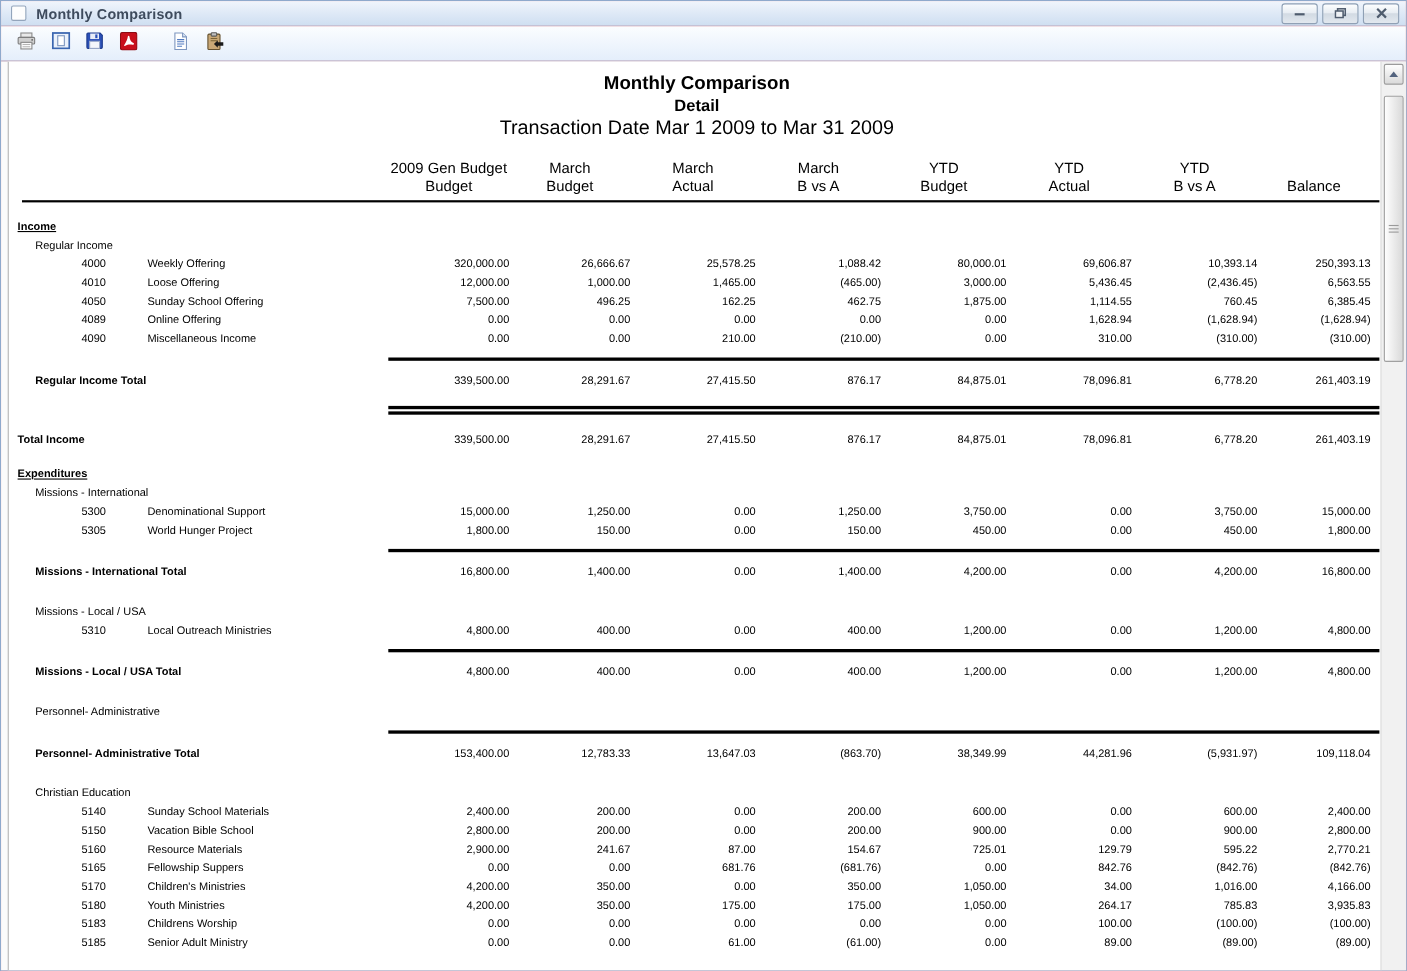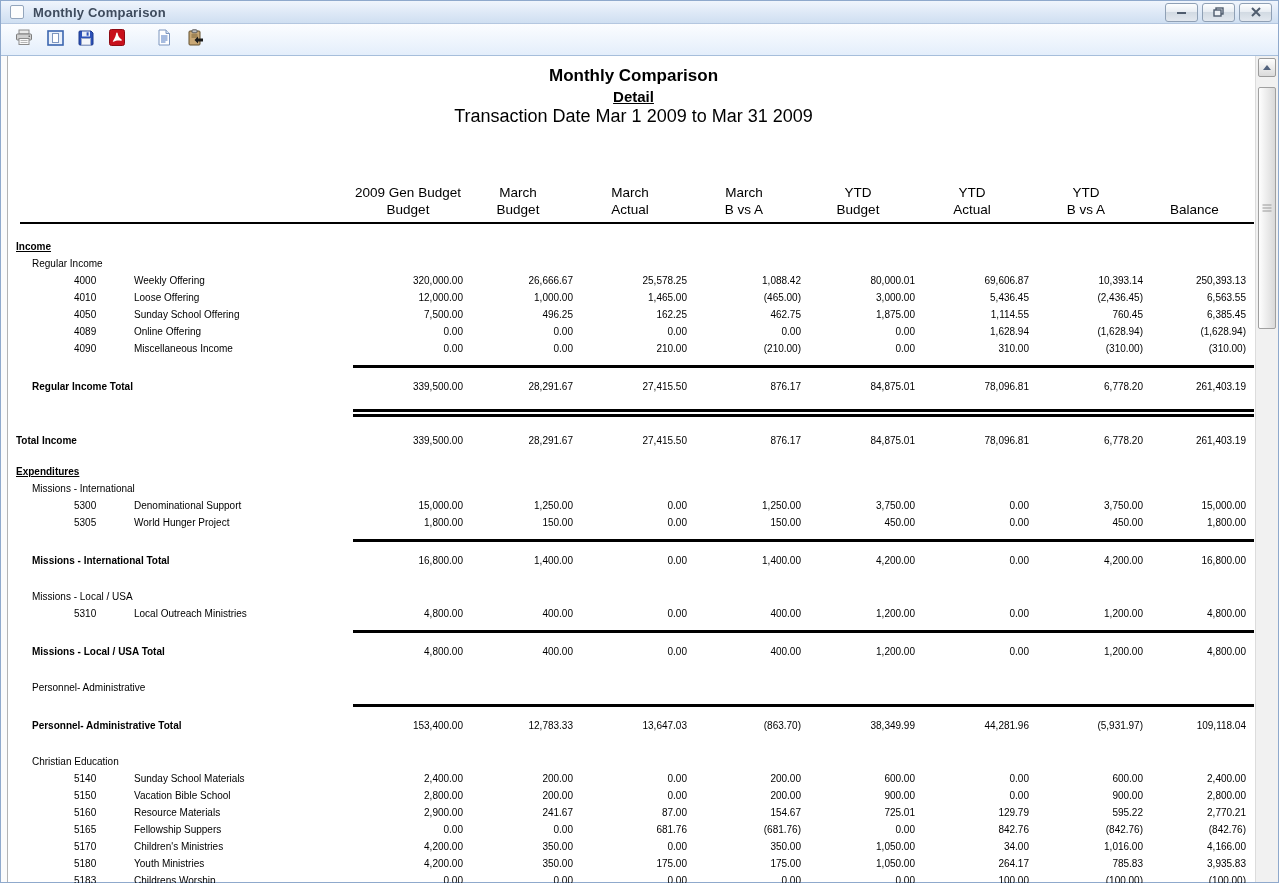--- a/index.html
+++ b/index.html
@@ -27,28 +27,28 @@
   .tb-sep { width:16px; height:1px; }
 
   
   .content { flex:1; display:flex; min-height:0; background:#fbfbfb; }
   .report-wrap { flex:1; min-width:0; }
   .report-page { margin-left:6px; height:100%; box-sizing:border-box; background:#fff;
                  border-left:1px solid #b3b3b3; padding:10px 0 0 4px; color:#000; }
 
   .report-header { text-align:center; }
   .r-title { font-size:17px; font-weight:bold; line-height:20px; }
-  .r-sub   { font-size:15px; font-weight:bold; line-height:19px; margin-top:1px;text-decoration:underline; }
+  .r-sub   { font-size:15px; font-weight:bold; line-height:19px; margin-top:1px; }
   .r-date  { font-size:18px; line-height:17px; margin-top:2px; }
 
   .grid { display:grid; grid-template-columns:341px 110px 110px 114px 114px 114px 114px 114px 103px; }
 
   .col-headers { margin-top:19px; }
   .colhead { font-size:13.5px; line-height:17px; text-align:center; display:flex;
-             flex-direction:column; justify-content:flex-end;margin-top:40px; }
+             flex-direction:column; justify-content:flex-end; }
   .header-rule { height:2px; background:#000; margin:4px 1px 9px 8px; }
 
   .row { font-size:10px; line-height:17px; white-space:nowrap; }
   .cell-num { text-align:right; }
   .cell-label { overflow:hidden; }
   .row-section { margin-top:14px; }
   .row-section .sec-label { font-weight:bold; text-decoration:underline; padding-left:4px; }
   .row-subsection .sec-label { font-weight:normal; padding-left:20px; }
   .row-subsection.spaced { margin-top:19px; }
   .row-total .sec-label { font-weight:bold; padding-left:20px; }

